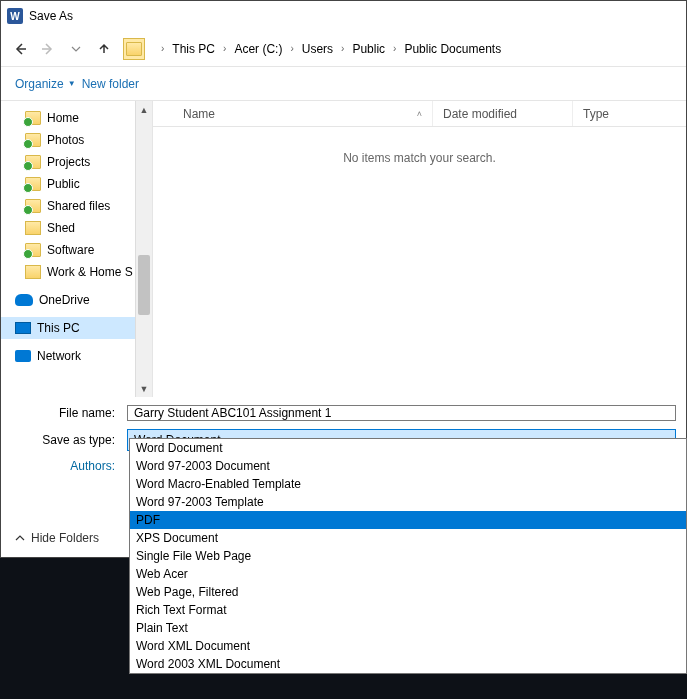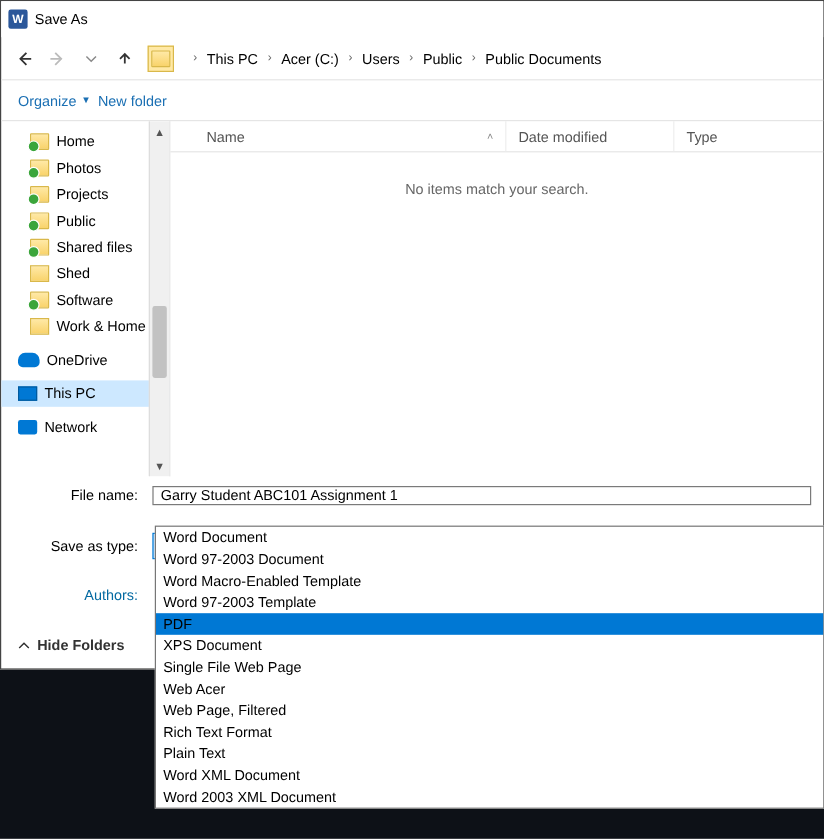--- a/index.html
+++ b/index.html
@@ -13,21 +13,21 @@
   .nav-arrow.enabled{color:#000;}
   .nav-up{ width:18px;height:18px; display:flex;align-items:center;justify-content:center;}
   .folder-chip{width:22px;height:22px; background:#ffe9a6; border:1px solid #d9b84a; display:flex;align-items:center;justify-content:center;}
   .breadcrumbs{display:flex;align-items:center; gap:2px; flex:1; height:24px; padding:0 4px;}
   .crumb{padding:2px 4px;}
   .crumb-sep{color:#666; font-size:10px; padding:0 2px;}
   .toolbar{height:34px; display:flex; align-items:center; gap:6px; padding:0 14px; border-bottom:1px solid #e5e5e5;}
   .toolbar a{color:#1a6fb3; text-decoration:none; display:flex; align-items:center; gap:4px;}
   .tri-down{font-size:8px;}
   .main{display:flex; height:296px;}
-  .tree{width:141px; border-right:1px solid #e5e5e5; position:relative; overflow:hidden;}
+  .tree{width:152px; border-right:1px solid #e5e5e5; position:relative; overflow:hidden;}
   .tree-inner{padding:6px 0;}
   .tree-item{display:flex;align-items:center;gap:6px;padding:4px 8px 4px 24px; white-space:nowrap; cursor:default;}
   .tree-item.selected{background:#cde8ff;}
   .tree-item.section{padding-left:14px; margin-top:6px;}
   .folder-icon{width:16px;height:14px; background:linear-gradient(#ffe9a6,#f9d36b); border:1px solid #d9b84a; border-radius:1px; position:relative;}
   .folder-icon.sync::after{content:""; position:absolute; left:-3px; bottom:-3px; width:8px;height:8px; background:#3ba53b; border-radius:50%; border:1px solid #fff;}
   .onedrive-icon{width:18px;height:12px; background:#0078d4; border-radius:6px 6px 4px 4px;}
   .pc-icon{width:16px;height:12px; background:#0078d4; border:1px solid #005a9e;}
   .net-icon{width:16px;height:12px; background:#0078d4; border-radius:2px;}
   .people-icon{width:16px;height:14px; background:linear-gradient(#ffe9a6,#f9d36b); border:1px solid #d9b84a;}
@@ -35,27 +35,27 @@
   .tree-scroll .thumb{position:absolute; left:2px; right:2px; top:154px; height:60px; background:#c2c2c2; border-radius:2px;}
   .tree-scroll .arr{position:absolute; left:0;right:0; height:17px; display:flex;align-items:center;justify-content:center; font-size:9px; color:#555;}
   .tree-scroll .arr.up{top:0;} .tree-scroll .arr.dn{bottom:0;}
   .content{flex:1; display:flex; flex-direction:column;}
   .col-headers{display:flex; height:26px; align-items:center; border-bottom:1px solid #e5e5e5; color:#555; padding-left:20px;}
   .ch{padding:0 10px; border-right:1px solid #eee; height:100%; display:flex; align-items:center; gap:18px;}
   .ch.name{width:260px;} .ch.date{width:140px;} .ch.type{flex:1; border-right:none;}
   .sort-caret{font-size:9px; color:#888;}
   .empty{flex:1; display:flex; align-items:flex-start; justify-content:center; padding-top:24px; color:#666;}
   .bottom{ padding:8px 10px 12px 10px;}
-  .field-row{display:flex; align-items:center; margin-bottom:23px; gap:6px;}
+  .field-row{display:flex; align-items:center; margin-bottom:8px; gap:6px;}
   .field-label{width:110px; text-align:right; padding-right:6px;}
   .field-input{flex:1; height:16px; border:1px solid #7a7a7a; padding:0 6px; background:#fff;}
   .type-select{flex:1; height:22px; border:1px solid #0078d4; background:#cde8ff; padding:0 6px; display:flex; align-items:center;}
   .authors-row{display:flex; align-items:center; margin-bottom:8px;}
   .authors-label{width:110px; text-align:right; padding-right:6px; color:#0369a1;}
-  .hide-folders{position:absolute; left:14px; bottom:12px; display:flex; align-items:center; gap:6px; color:#333; cursor:default;font-weight:bold;}
+  .hide-folders{position:absolute; left:14px; bottom:12px; display:flex; align-items:center; gap:6px; color:#333; cursor:default;}
   .dropdown{position:absolute; left:129px; top:438px; width:558px; background:#fff; border:1px solid #767676; z-index:100; max-height: 262px;}
   .dropdown .opt{padding:1px 6px; white-space:nowrap; cursor:default; font-size:12px; line-height:16px;}
   .dropdown .opt.hi{background:#0078d4; color:#000000;}
   svg{display:block;}
 </style>
 </head>
 <body>
 
 <div class="dialog">
 

